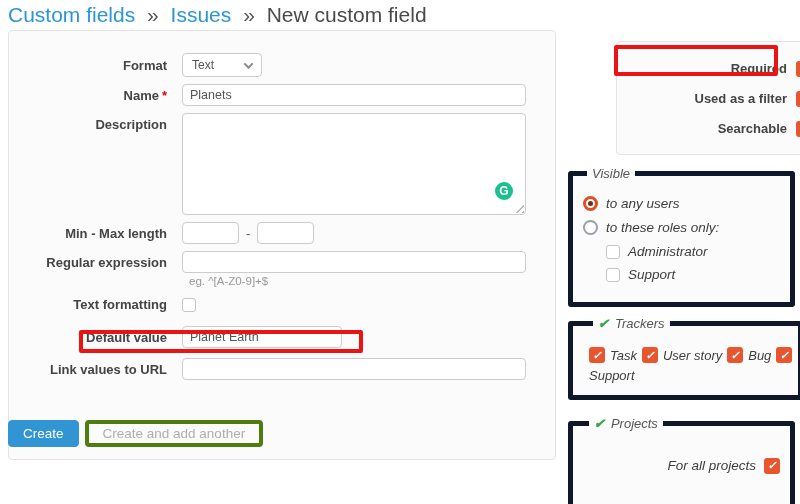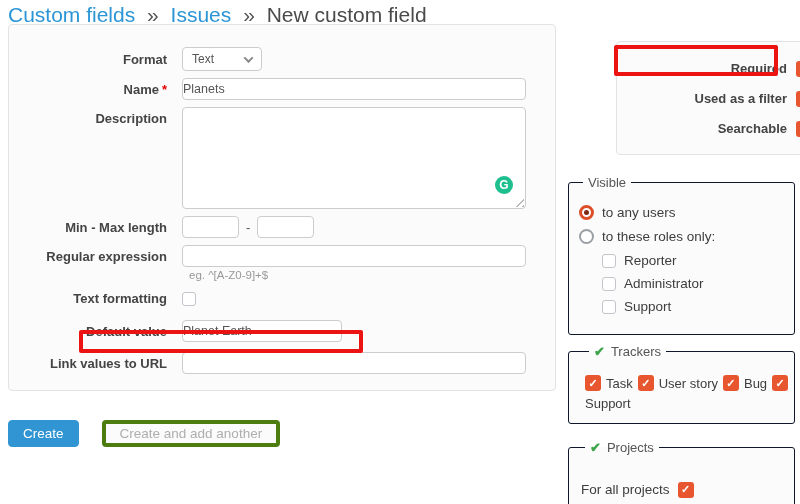--- a/index.html
+++ b/index.html
@@ -14,27 +14,27 @@
   body{margin:0;background:#fff;}
   .page{position:relative;width:800px;height:504px;overflow:hidden;background:#fff;
         font-family:"Liberation Sans",sans-serif;color:#444;}
 
   
   .breadcrumb{position:absolute;left:8px;top:3px;font-size:21px;line-height:24px;color:#4a4a4a;white-space:nowrap;}
   .breadcrumb a{color:var(--link-blue);text-decoration:none;cursor:pointer;}
   .breadcrumb .sep{color:#555;margin:0 6px;}
 
   
-  .form-box{position:absolute;left:8px;top:24px;width:548px;height:367px;background:#fbfbfb;
+  .form-box{position:absolute;left:8px;top:30px;width:548px;height:430px;background:#fbfbfb;
             border:1px solid #e3e3e3;border-radius:4px;padding-top:22px;}
   .frow{display:flex;align-items:center;margin-bottom:7px;}
   .frow>label{flex:none;width:166px;text-align:right;padding-right:8px;font-size:13px;font-weight:bold;color:#444;}
   .ctl{margin-left:7px;}
   .tin{height:22px;border:1px solid #ccc;border-radius:4px;background:#fff;color:#555;
-       font:12.5px "Liberation Sans",sans-serif;padding:0 0;outline:none;}
+       font:12.5px "Liberation Sans",sans-serif;padding:0 7px;outline:none;}
   .w-lg{width:344px;}
   .w-sm{width:57px;}
   .w-md{width:160px;}
   .req{color:#e00000;margin-left:3px;font-weight:bold;}
 
   .selectbox{margin-left:7px;width:80px;height:24px;border:1px solid #ccc;border-radius:4px;background:#fff;
              display:flex;align-items:center;justify-content:space-between;padding:0 9px;cursor:pointer;}
   .selectbox .val{font-size:12px;color:#555;}
   .chev{width:7px;height:7px;border-right:2px solid #8a8a8a;border-bottom:2px solid #8a8a8a;
         transform:rotate(45deg) translate(-1px,-1px);}
@@ -58,43 +58,43 @@
   .cb.checked{background:var(--checkbox-orange);color:#fff;}
   .cb.unchecked{background:#fff;border:1px solid #c2c6ca;}
   .cb.s16{width:16px;height:16px;font-size:11px;font-weight:bold;}
   .cb.s14{width:14px;height:14px;}
   .radio{flex:none;width:15px;height:15px;border-radius:50%;background:#fff;position:relative;cursor:pointer;}
   .radio.selected{border:3px solid #dc4f28;}
   .radio.selected::after{content:"";position:absolute;left:2px;top:2px;width:5px;height:5px;border-radius:50%;background:#7e2912;}
   .radio.unselected{border:2px solid #9aa0a6;}
 
   
-  .actions{position:absolute;left:8px;top:420px;display:flex;gap:23px;}
+  .actions{position:absolute;left:8px;top:420px;display:flex;gap:6px;}
   .btn{height:27px;border-radius:4px;font:13.5px "Liberation Sans",sans-serif;padding:0 14px;cursor:pointer;}
   .btn-primary{background:var(--button-blue);border:1px solid var(--button-blue);color:#fff;}
   .btn-secondary{background:#fbfbfb;border:4px solid #4d7c0f;color:#aeaeae;}
 
   
   .right-col{position:absolute;left:568px;top:41px;width:227px;}
   .flags-box{width:100%;height:114px;background:#fbfbfb;border:1px solid #e3e3e3;border-radius:4px;
              padding:18px 30px 0 10px;margin-left:48px;}
   .flag-row{display:flex;justify-content:flex-end;align-items:center;gap:9px;height:17px;margin-bottom:13px;
             font-size:13px;font-weight:bold;color:#444;}
-  fieldset{margin:20px 0 0 0;border:1px solid #0f172a;border-radius:3px;background:#fbfbfb;
-           padding:14px 10px 12px 10px;}
+  fieldset{margin:11px 0 0 0;border:5px solid #0f172a;border-radius:3px;background:#fbfbfb;
+           padding:14px 10px 12px 10px;font-style:italic;}
   legend{font-size:13px;color:#555;padding:0 5px;margin-left:4px;display:flex;align-items:center;gap:6px;}
   .green-check{color:var(--legend-check-green);font-size:13px;font-weight:bold;}
   .radio-row{display:flex;align-items:center;gap:8px;height:16px;margin-bottom:8px;font-size:13.5px;color:#3d3d3d;}
   .roles{margin-left:23px;margin-top:9px;}
   .role-row{display:flex;align-items:center;gap:8px;height:15px;margin-bottom:8px;font-size:13.5px;color:#3d3d3d;}
   .fs-trackers{margin-top:9px;padding:16px 6px 12px 16px;}
   .trk-line1{display:flex;align-items:center;gap:5px;font-size:13px;color:#3d3d3d;white-space:nowrap;}
   .trk-line2{margin-top:5px;font-size:13px;color:#3d3d3d;}
   .fs-projects{margin-top:16px;padding:26px 10px 40px 12px;}
-  .proj-row{display:flex;align-items:center;gap:8px;font-size:13.5px;color:#3d3d3d;height:17px;}
+  .proj-row{display:flex;align-items:center;gap:8px;font-size:13.5px;color:#3d3d3d;height:17px;justify-content:flex-end;}
 
   
   .annotation{position:absolute;border:4px solid var(--annotation-red);border-radius:2px;pointer-events:none;}
   .ann-required{left:614px;top:45px;width:164px;height:31px;}
   .ann-default{left:79px;top:330px;width:284px;height:23px;}
 </style>
 </head>
 <body>
 
 <div class="page">
@@ -195,24 +195,20 @@
         </legend>
       <div class="radio-row">
         <span class="radio selected"></span>
         <span>to any users</span>
       </div>
       <div class="radio-row">
         <span class="radio unselected"></span>
         <span>to these roles only:</span>
       </div>
       <div class="roles">
-        <div class="role-row">
-          <span class="cb unchecked s14"></span>
-          <span>Reporter</span>
-        </div>
         <div class="role-row">
           <span class="cb unchecked s14"></span>
           <span>Administrator</span>
         </div>
         <div class="role-row">
           <span class="cb unchecked s14"></span>
           <span>Support</span>
         </div>
       </div>
     </fieldset>

